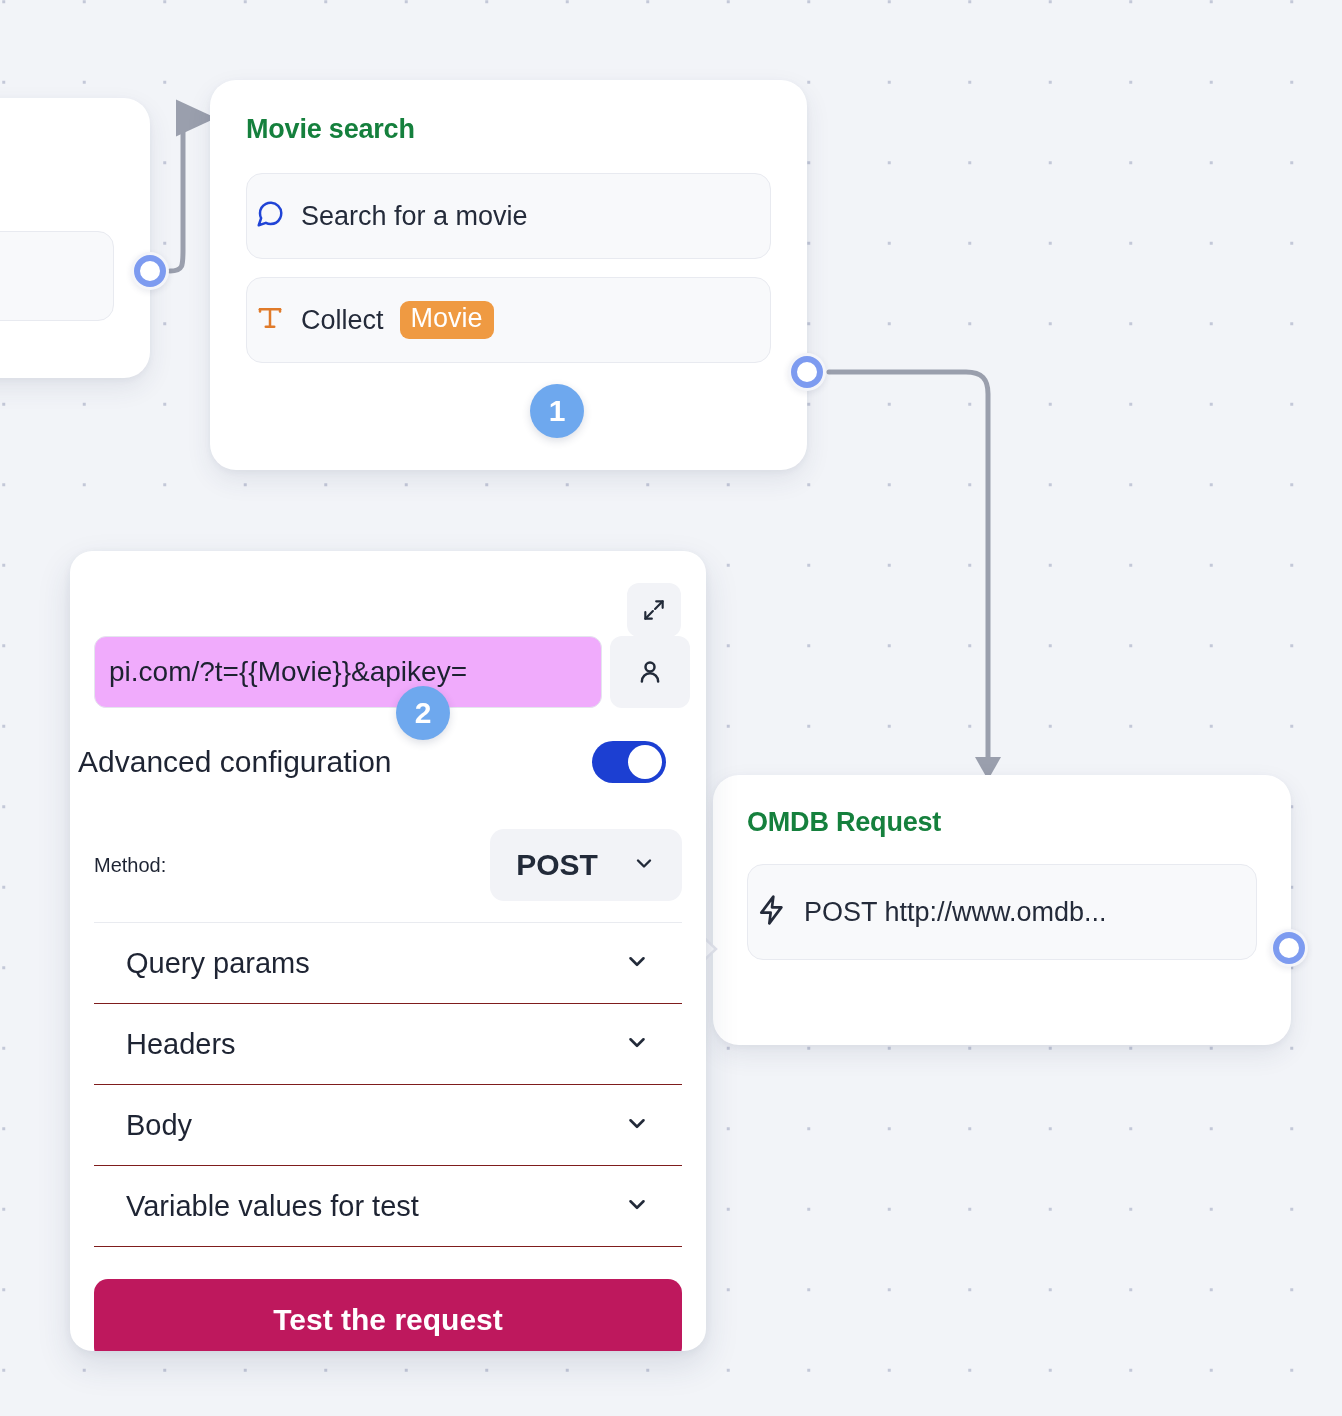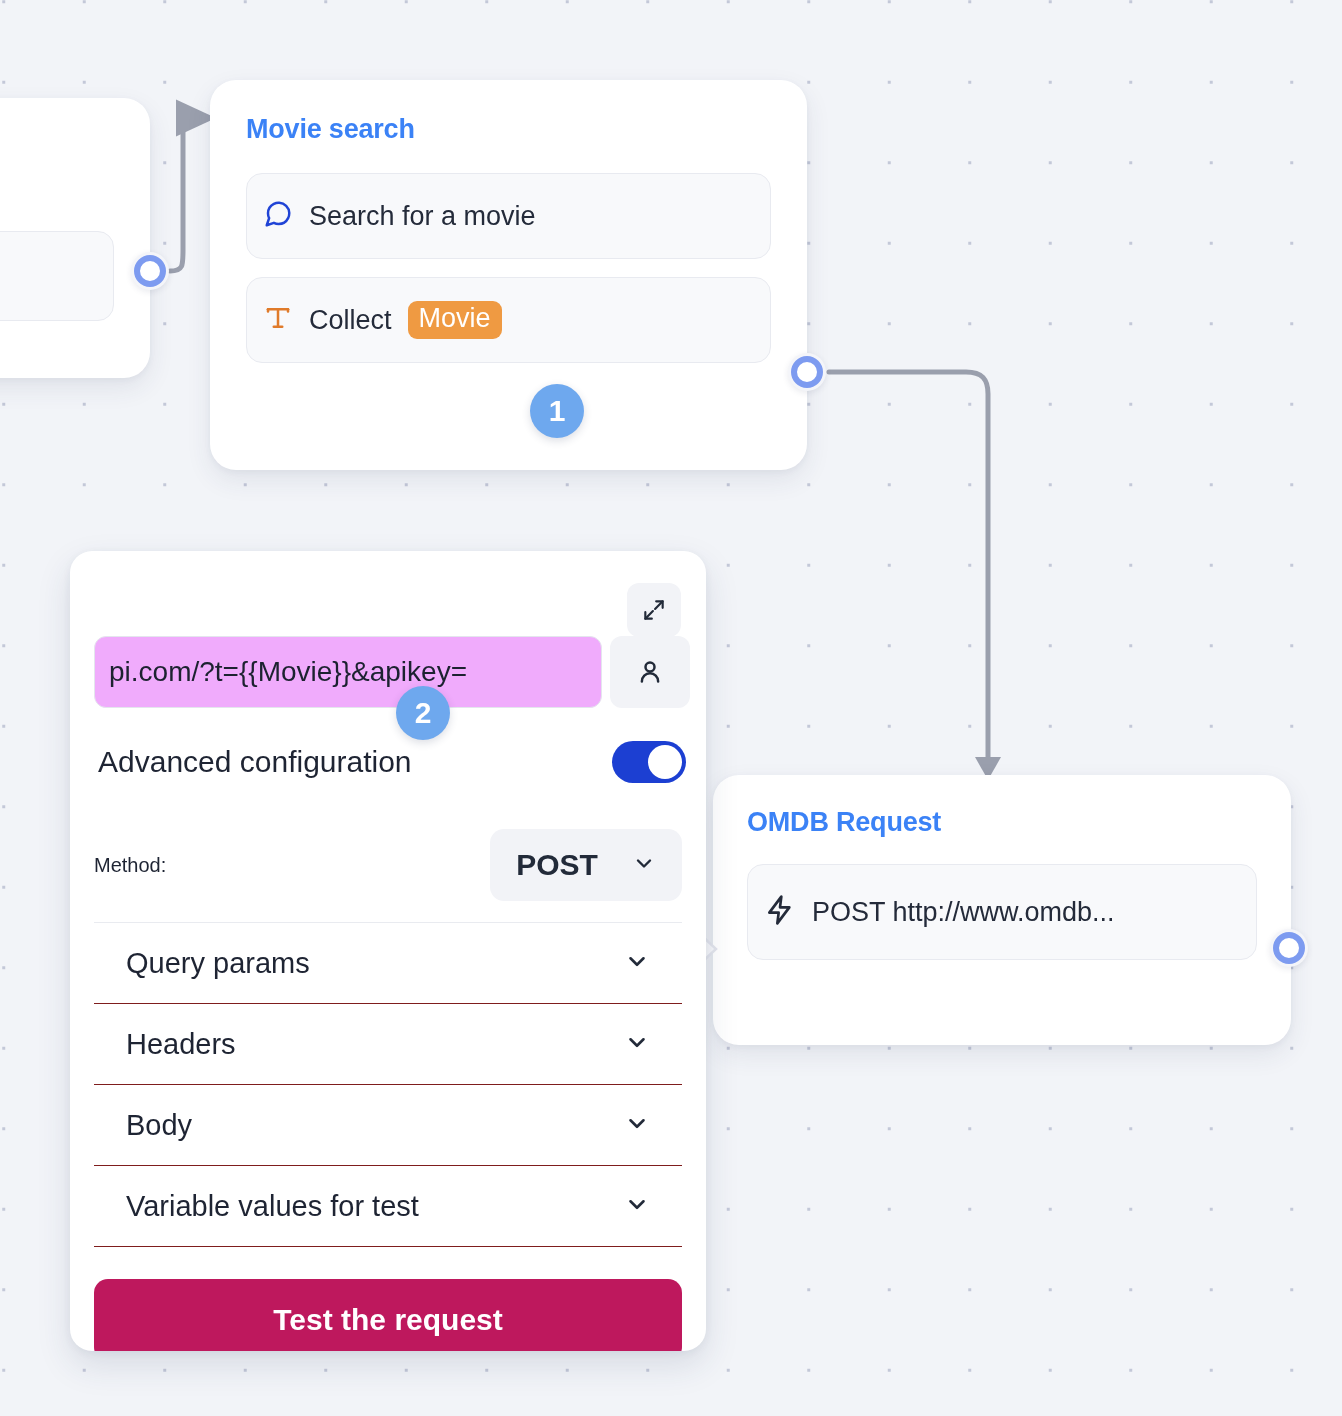--- a/index.html
+++ b/index.html
@@ -30,32 +30,32 @@
   
   .node {
     position: absolute;
     background: #ffffff;
     border-radius: 26px;
     box-shadow: 0 10px 26px rgba(40,52,90,0.09), 0 2px 6px rgba(40,52,90,0.05);
   }
   .node-title {
     font-size: 27px;
     font-weight: 700;
-    color: #3b82f6;
+    color: #15803d;
     letter-spacing: -0.2px;
   }
   .node-row {
     display: flex;
     align-items: center;
     gap: 16px;
     background: #f8f9fb;
     border: 1px solid #e8eaf0;
     border-radius: 16px;
     height: 86px;
-    padding: 0 16px;
+    padding: 0 8px;
   }
   .node-row-label {
     font-size: 27px;
     color: #242b3a;
     white-space: nowrap;
   }
 
   
   #node-left {
     left: -170px;
@@ -201,21 +201,21 @@
     border-radius: 12px;
     background: #f2f3f7;
     display: flex;
     align-items: center;
     justify-content: center;
     cursor: pointer;
   }
 
   .adv-row {
     position: absolute;
-    left: 28px; top: 190px;
+    left: 8px; top: 190px;
     width: 588px;
     display: flex;
     align-items: center;
     justify-content: space-between;
     gap: 8px;
   }
   .adv-label {
     font-size: 30px;
     color: #1e2433;
   }

